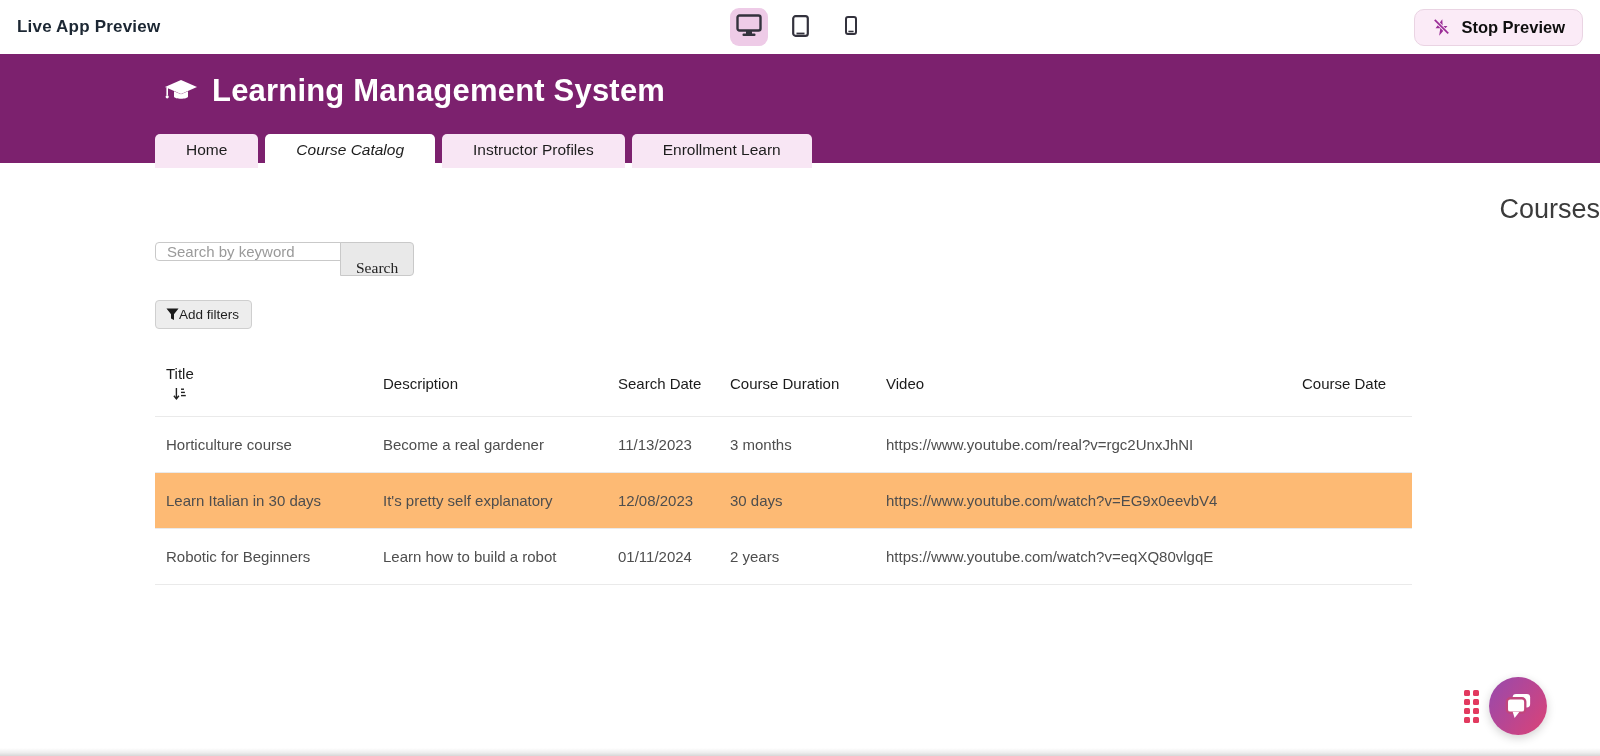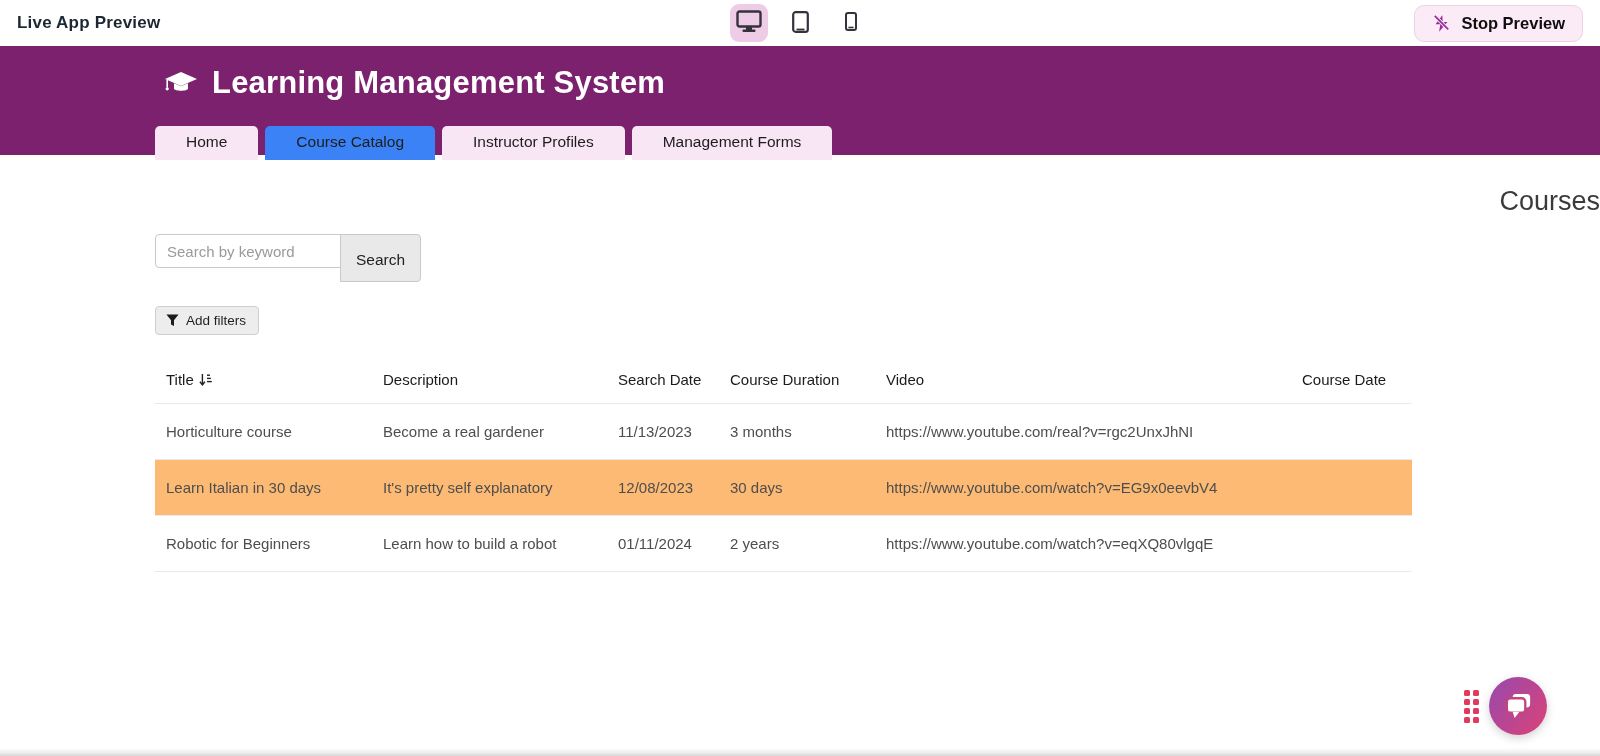--- a/index.html
+++ b/index.html
@@ -7,21 +7,21 @@
   body {
     font-family:"Liberation Sans", sans-serif;
     background:#ffffff;
     position:relative;
     overflow:hidden;
     color:#222;
   }
 
   
   .topbar {
-    height:46px;
+    height:54px;
     display:flex; align-items:center; justify-content:space-between;
     padding:10px 17px;
     position:relative;
     background:#fff;
   }
   .topbar-title { font-size:17px; font-weight:700; color:#1c2733; letter-spacing:.2px; }
   .device-group {
     position:absolute; left:50%; top:50%; transform:translate(-50%,-50%);
     display:flex; align-items:center; gap:13px;
   }
@@ -44,62 +44,62 @@
     display:flex; align-items:center; gap:13px;
     padding:19px 0 0 163px; color:#fff;
   }
   .app-title { font-size:31px; font-weight:700; letter-spacing:.2px; }
   .tabs { position:absolute; left:155px; bottom:-5px; display:flex; gap:7px; }
   .tab {
     padding:7px 31px 9px; font-size:15.5px; color:#1d1d1d;
     background:#f8e6f4; border:none; border-radius:5px 5px 0 0;
     cursor:pointer; font-family:"Liberation Sans", sans-serif;
   }
-  .tab.active { background:#3b82f6; }
+  .tab.active { background:#ffffff;font-style:italic; }
 
   
   .content { padding-left:155px; }
   .courses-heading { font-size:27px; font-weight:500; color:#3b3b3b; margin-top:31px;text-align:right; }
 
   .search-row { margin-top:17px; display:flex; align-items:stretch; }
   .search-input {
-    width:186px; height:34px; border:1px solid #c9c9c9; border-radius:4px 0 0 4px;
+    width:186px; height:19px; border:1px solid #c9c9c9; border-radius:4px 0 0 4px;
     padding:0 11px; font-size:15px; color:#333; outline:none;
     font-family:"Liberation Sans", sans-serif;
   }
   .search-input::placeholder { color:#9a9a9a; }
   .search-btn {
-    height:48px; margin-left:-1px; border:1px solid #c9c9c9; background:#e9e9e9;
+    height:34px; margin-left:-1px; border:1px solid #c9c9c9; background:#e9e9e9;
     border-radius:0 4px 4px 0; font-size:15.5px; color:#222; padding:16px 15px;
-    cursor:pointer; font-family:Liberation Sans, sans-serif;
+    cursor:pointer; font-family:Liberation Serif, serif;
   }
 
   .filters-btn {
-    margin-top:24px; display:inline-flex; align-items:center; gap:7px;
+    margin-top:24px; display:inline-flex; align-items:center; 
     background:#ededed; border:1px solid #cfcfcf; border-radius:4px;
     padding:6px 12px 6px 10px; font-size:13.5px; color:#1f1f1f; cursor:pointer;
     font-family:"Liberation Sans", sans-serif;
   }
 
   
   table.courses {
     margin-top:21px; width:1257px; border-collapse:collapse;
     table-layout:fixed; font-size:15px;
   }
   .courses th {
     text-align:left; font-weight:500; color:#1b1b1b;
     padding:15px 8px 15px 11px; white-space:nowrap;
   }
   .courses td {
     color:#4e4e4e; padding:19px 8px 19px 11px;
     border-top:1px solid #eaeaea; white-space:nowrap; overflow:hidden;
   }
   .courses tbody tr:last-child td { border-bottom:1px solid #eaeaea; }
   .courses tr.alt { background:#fdba74; }
-  .th-sort { display:inline-flex; align-items:center; gap:5px; }
+  .th-sort { display:inline-flex; align-items:center; gap:5px;flex-direction:column; }
 
   
   .chat-dots {
     position:absolute; right:121px; bottom:33px;
     display:grid; grid-template-columns:repeat(2, 6px); grid-auto-rows:6px; gap:3px;
     cursor:grab;
   }
   .chat-dots span { background:#e23a5f; border-radius:1.5px; display:block; }
   .chat-btn {
     position:absolute; right:53px; bottom:21px;
@@ -171,21 +171,21 @@
         <circle cx="4.2" cy="18.8" r="1.6" fill="#ffffff"></circle>
       </svg>
     </span>
     <span class="app-title">Learning Management System</span>
   </div>
 
   <div class="tabs">
     <button class="tab">Home</button>
     <button class="tab active">Course Catalog</button>
     <button class="tab">Instructor Profiles</button>
-    <button class="tab">Management Forms</button>
+    <button class="tab">Enrollment Learn</button>
   </div>
 </div>
 
 <div class="content">
   <h1 class="courses-heading">Courses</h1>
 
   <div class="search-row">
     <input class="search-input" type="text" placeholder="Search by keyword" style="">
     <button class="search-btn">Search</button>
   </div>

